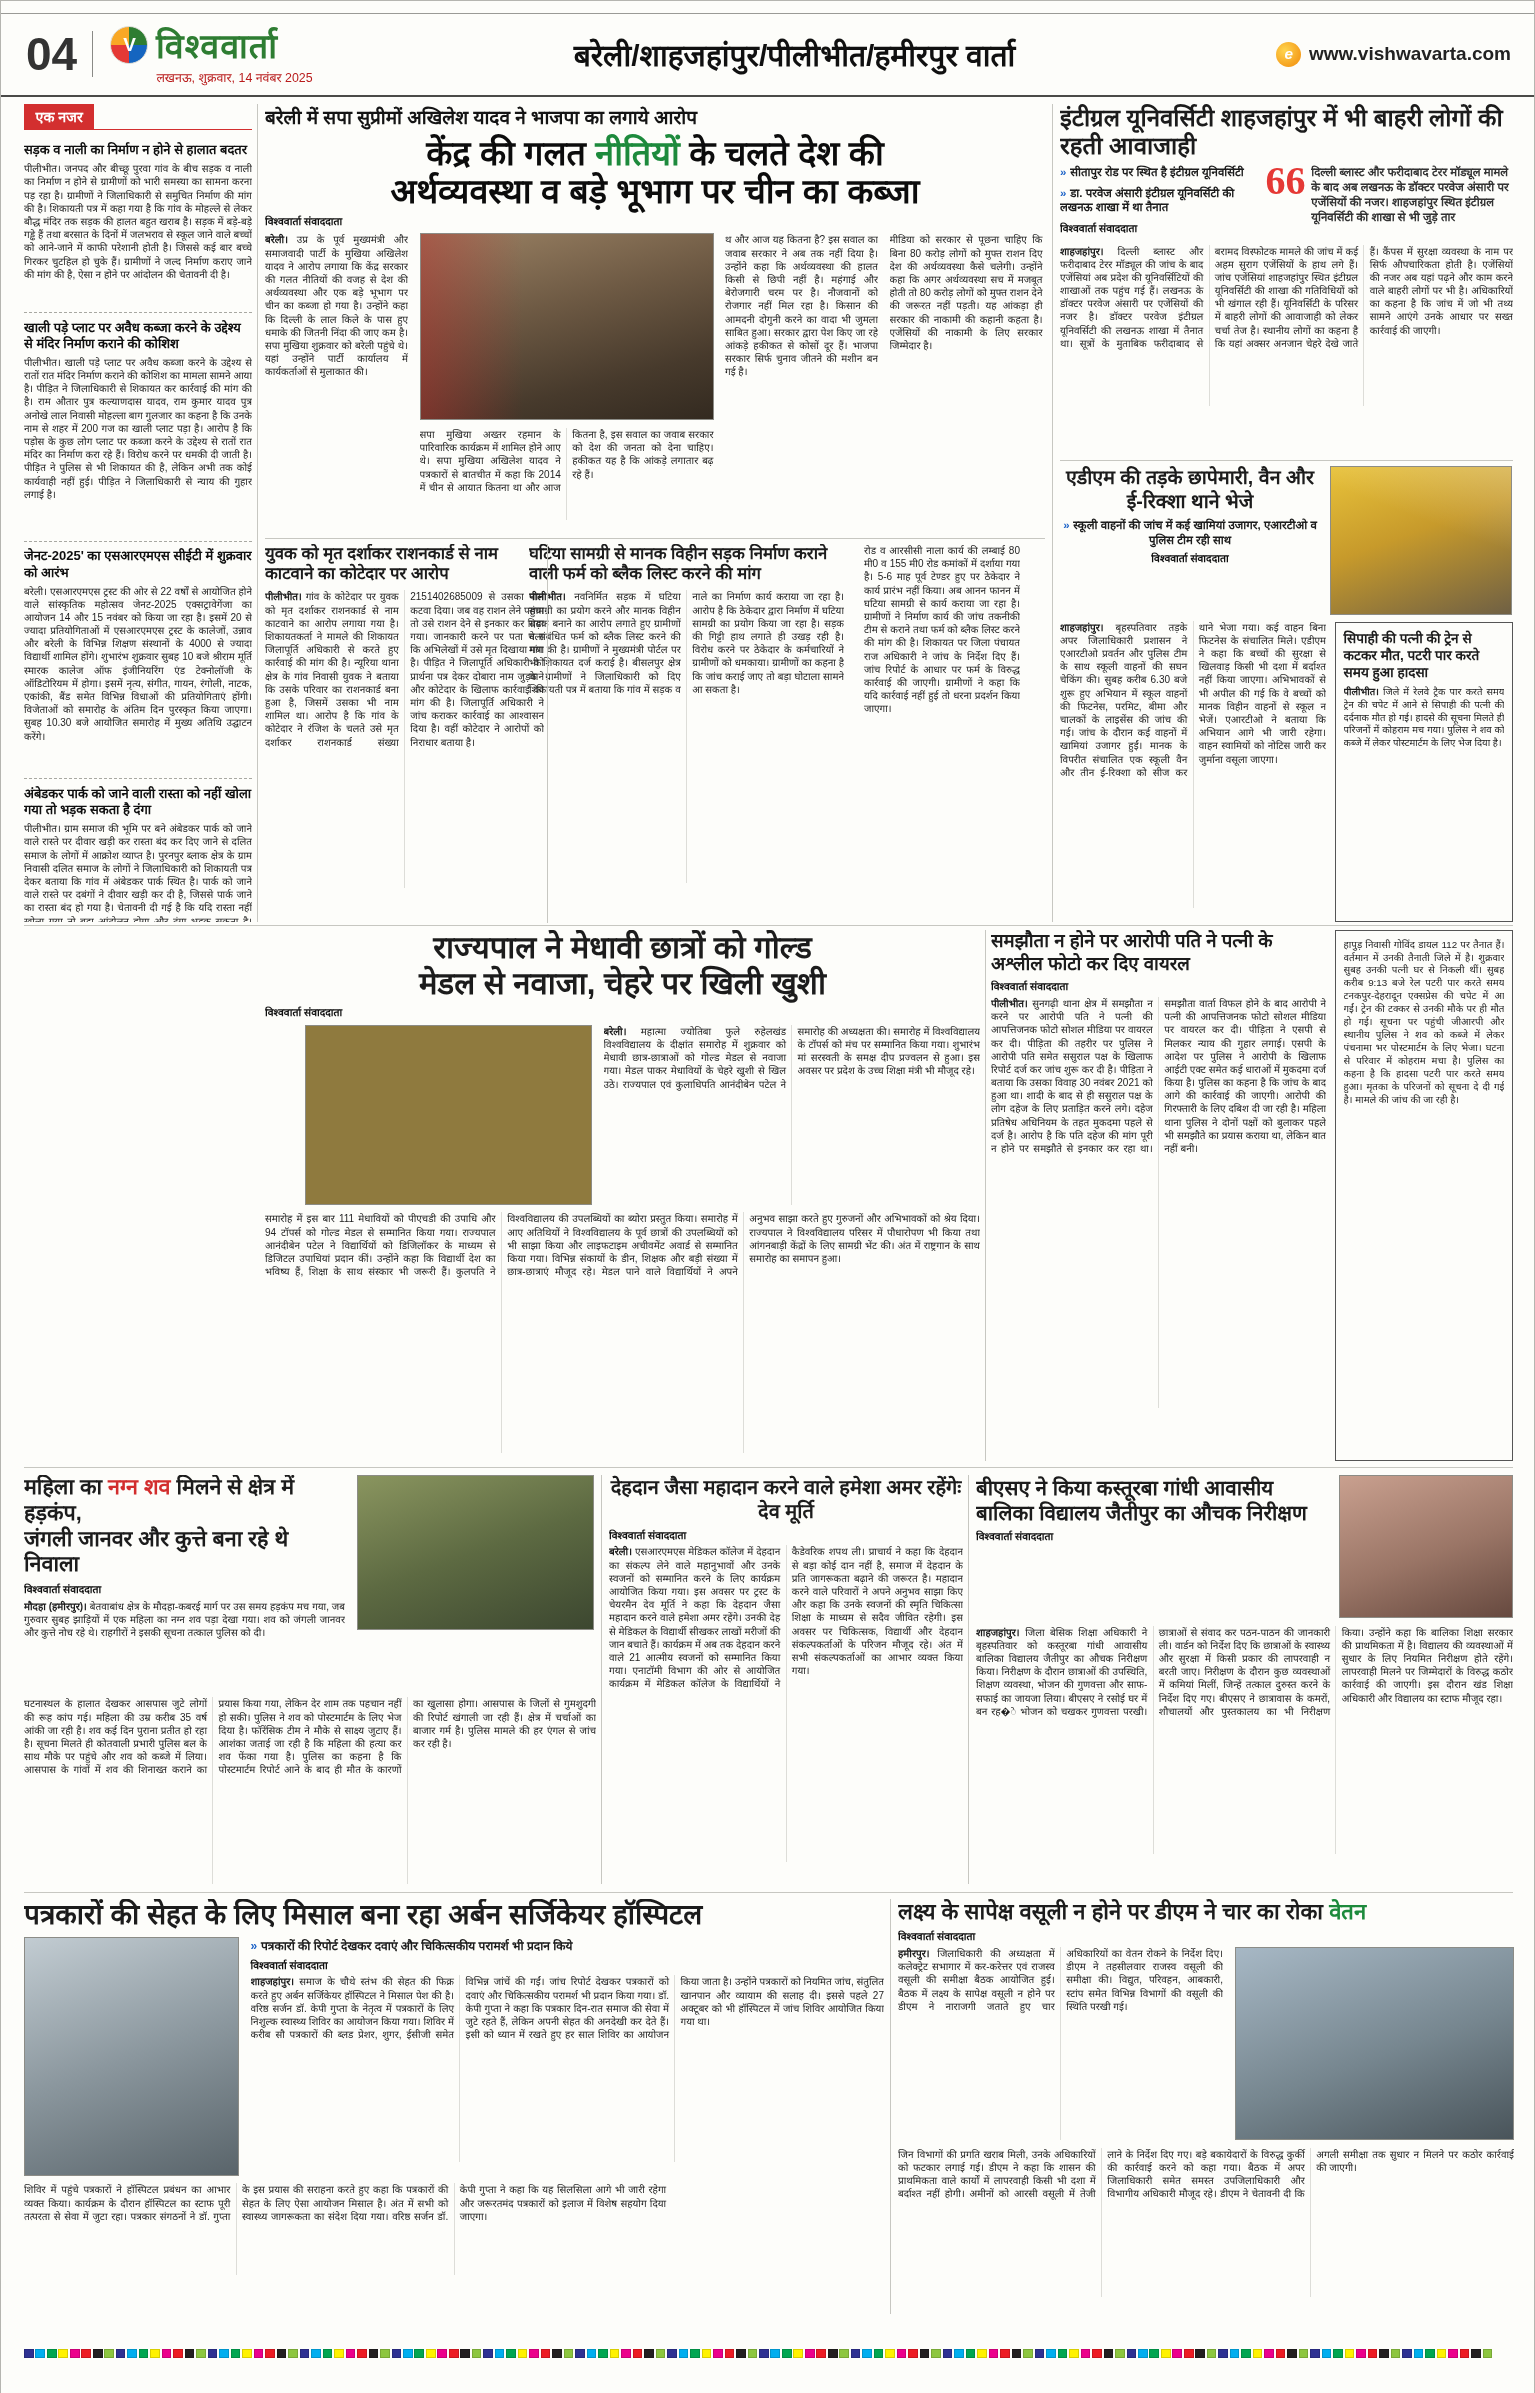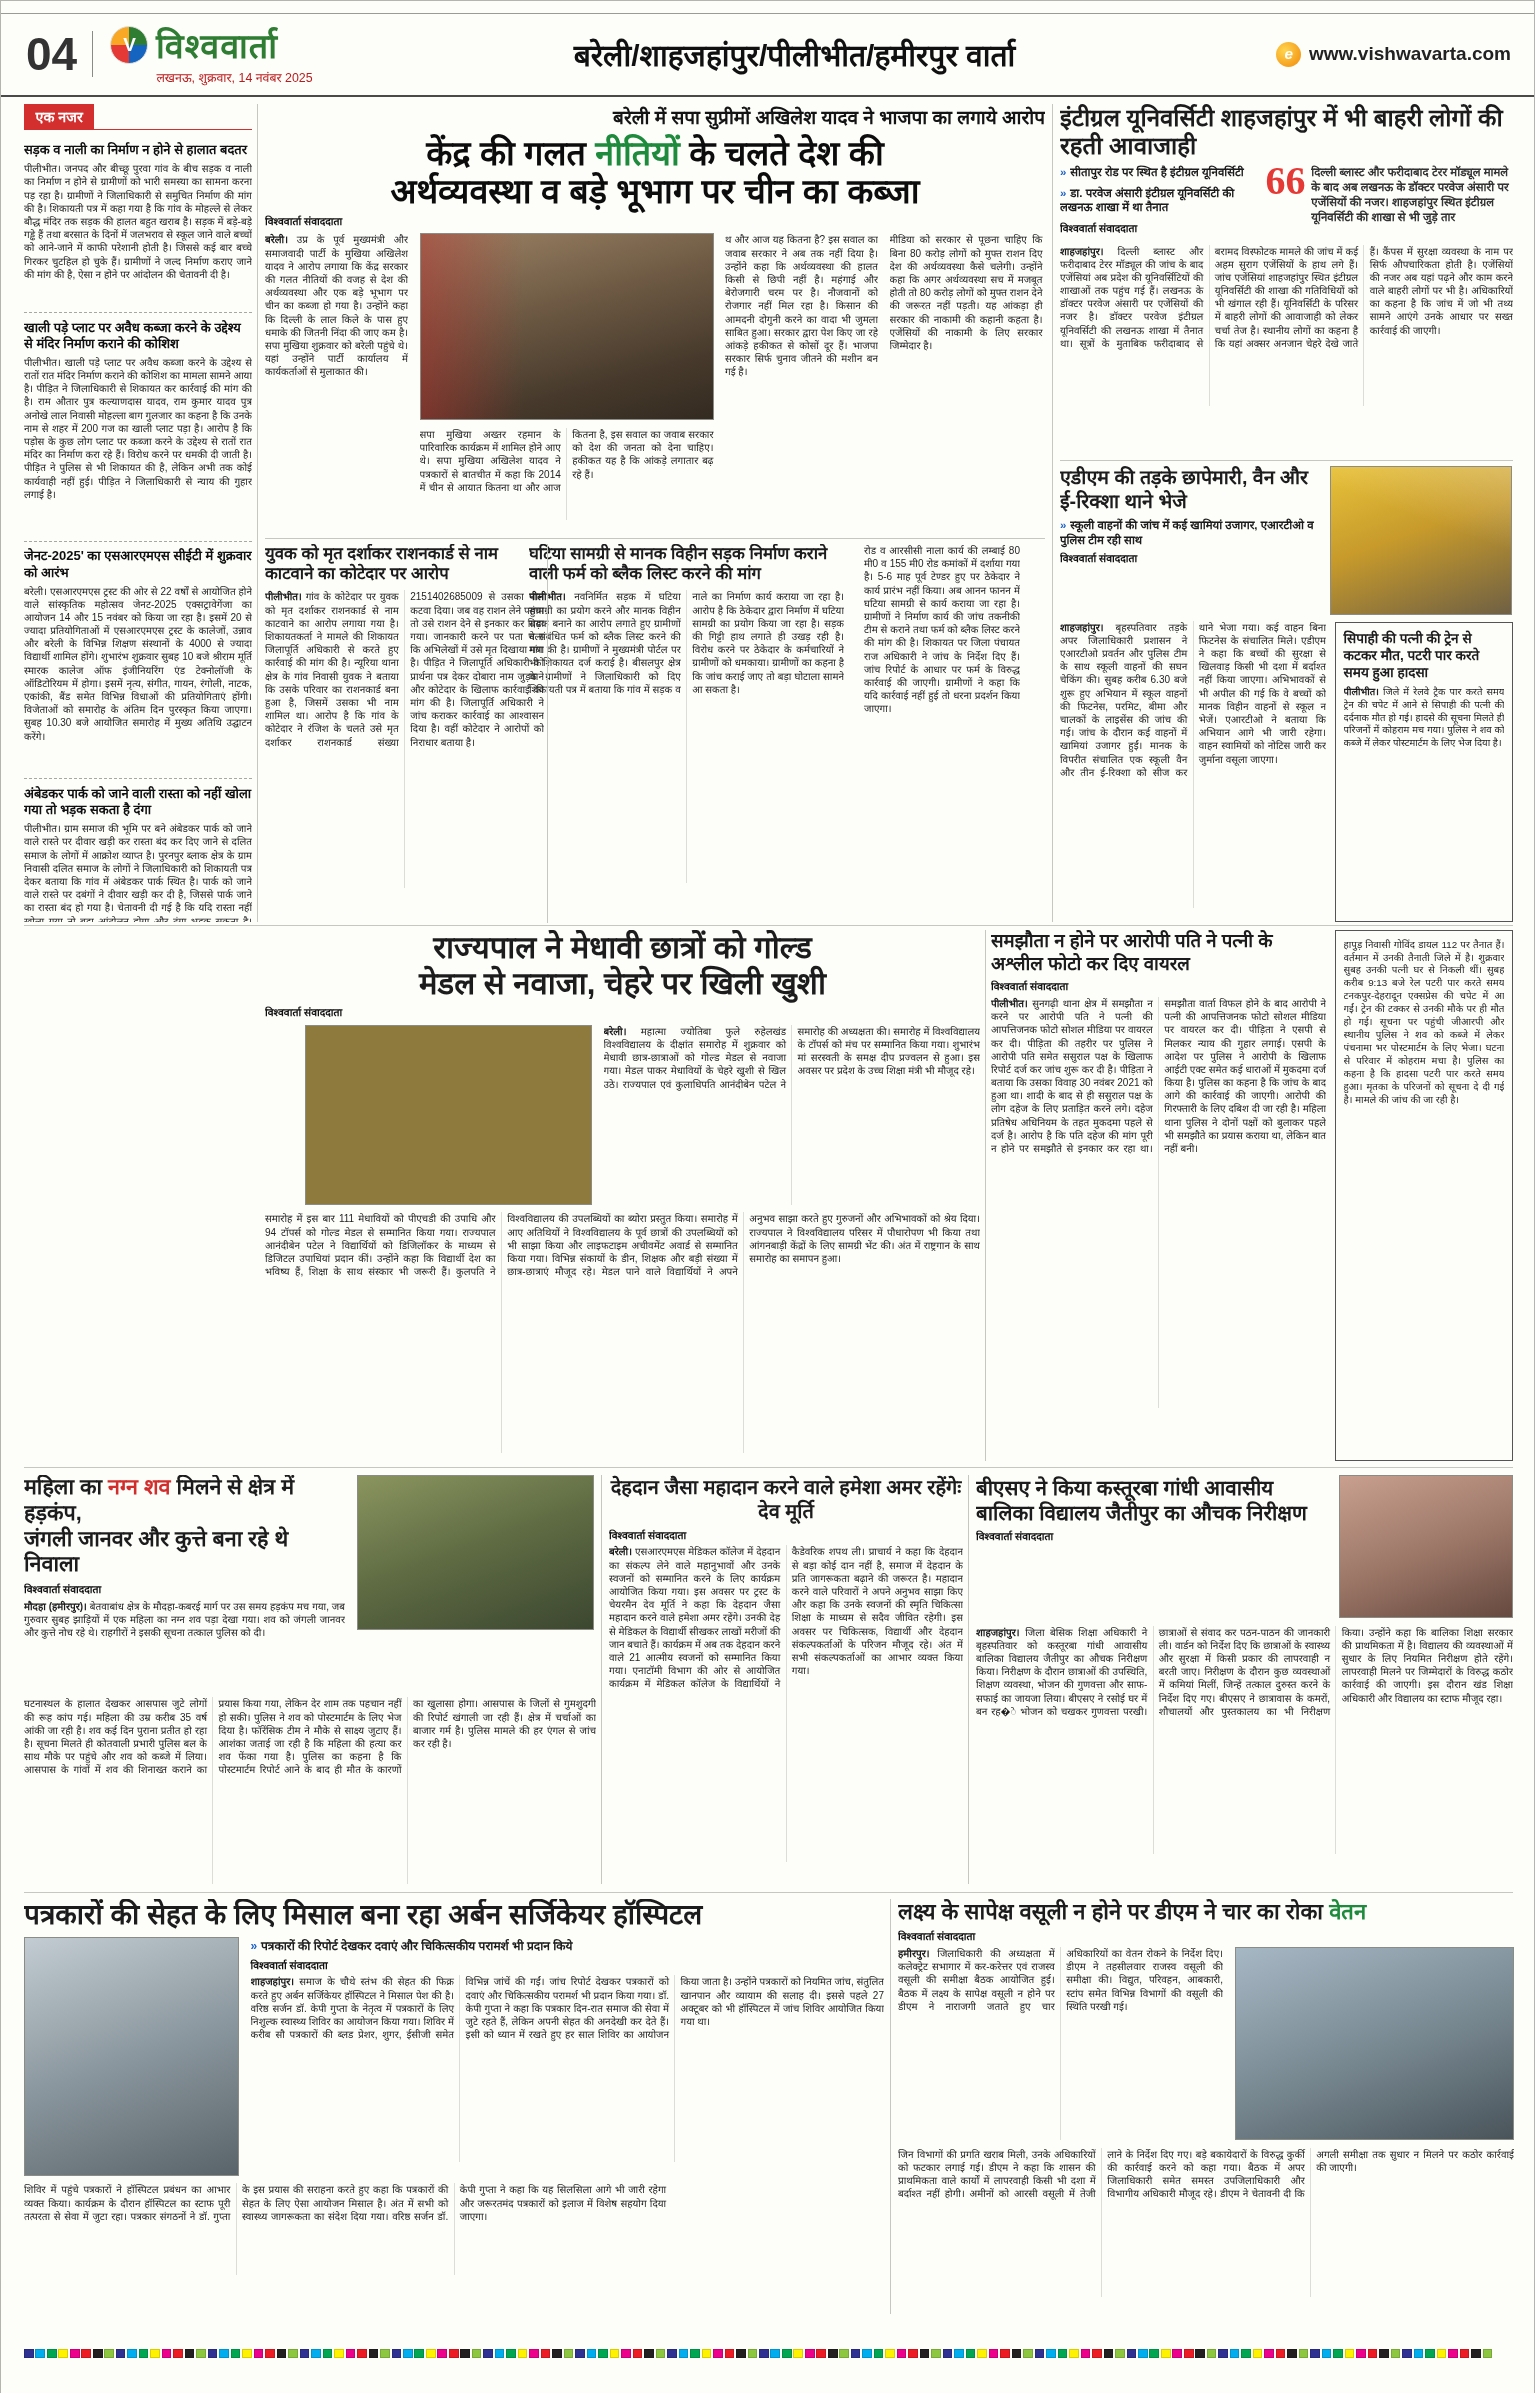--- a/index.html
+++ b/index.html
@@ -52,21 +52,21 @@
   .ek-story{padding:6.7px 0;border-bottom:1px dashed #a8a8a2;}
   .ek-story:last-child{border-bottom:none;}
   .ek-h{font-size:13px;line-height:1.25;font-weight:bold;margin-bottom:3.8px;color:#0f0f0f;}
   .ek-b{height:143px;}
   .ek-b.tall{height:178px;}
   .ek-b.taller{height:187px;}
   .ek-b.mid{height:151px;}
 
   
   #akhilesh{left:264px;top:103px;width:780px;height:432px;overflow:hidden;}
-  .ak-kicker{text-align:right;font-size:19px;font-weight:bold;color:#141414;margin-bottom:3.8px;}
+  .ak-kicker{text-align:left;font-size:19px;font-weight:bold;color:#141414;margin-bottom:3.8px;}
   .ak-h{text-align:center;font-size:34px;line-height:1.12;font-weight:bold;color:#0c0c0c;}
   .ak-grid{display:grid;grid-template-columns:143px 294px 153px 153px;grid-template-rows:187px 92px;gap:7.6px 11.5px;margin-top:5.7px;height:291px;overflow:hidden;}
   .ak-col1{grid-row:1/3;}
   .ak-photo{grid-column:2;grid-row:1;}
   .ak-under{grid-column:2;grid-row:2;column-count:2;column-gap:11.5px;column-rule:1px solid #ddddd8;}
   .ak-col3{grid-row:1/3;}
   .ak-col4{grid-row:1/3;}
 
   
   #integral{left:1059px;top:103px;width:453px;height:356px;overflow:hidden;}
@@ -87,21 +87,21 @@
   
   #ghatiya{left:528px;top:543px;width:491px;height:379px;overflow:hidden;display:flex;gap:20px;}
   .gh-left{width:315px;}
   .gh-h{font-size:16.7px;line-height:1.22;font-weight:bold;margin-bottom:5.7px;}
   .gh-b{height:293px;}
   .gh-side{flex:1;height:379px;}
 
   
   #adm{left:1059px;top:465px;width:453px;height:457px;overflow:hidden;}
   .adm-top{display:flex;gap:9.6px;}
-  .adm-left{width:260px;}
+  .adm-left{width:260px;text-align:center;}
   .adm-h{font-size:19.6px;line-height:1.2;font-weight:bold;margin-bottom:4.8px;}
   .adm-bullet{font-size:11.5px;font-weight:bold;line-height:1.3;}
   .adm-photo{width:182px;height:149px;}
   .adm-b{width:266px;height:287px;margin-top:5.7px;}
 
   
   #sipahi{left:1334px;top:621px;width:178px;height:300px;overflow:hidden;}
   .sp-h{font-size:13.6px;line-height:1.25;font-weight:bold;margin-bottom:4.8px;}
   .sp-b{height:191px;font-size:9.6px;}
   #sipahi2{left:1334px;top:929px;width:178px;height:531px;overflow:hidden;}

